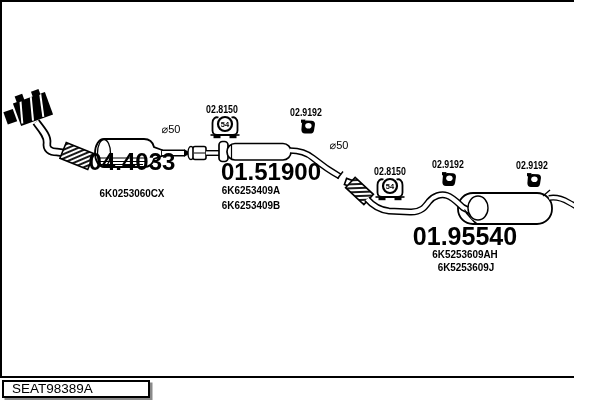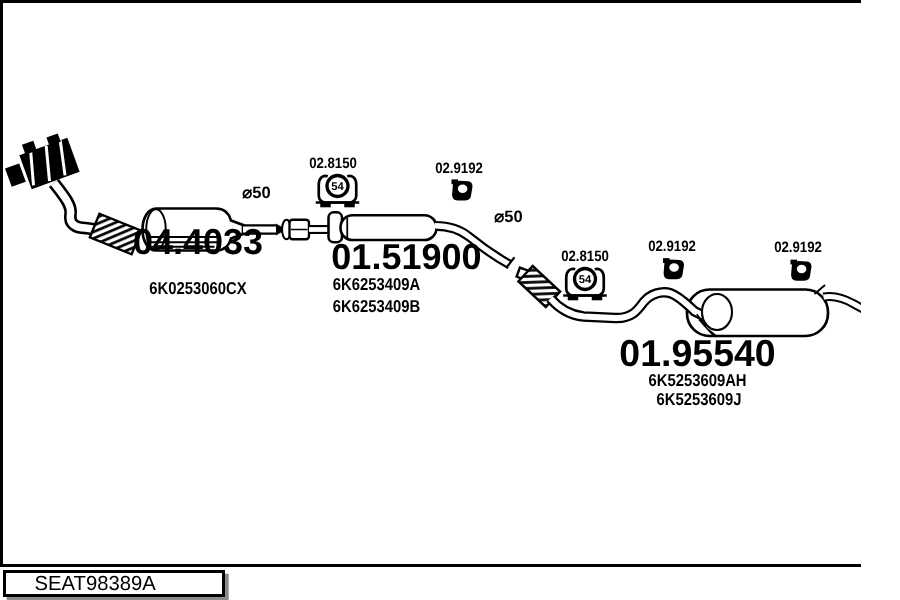--- a/index.html
+++ b/index.html
@@ -5,25 +5,25 @@
   * { margin:0; padding:0; box-sizing:border-box; }
   html,body { width:600px; height:400px; background:#fff; font-family:"Liberation Sans", sans-serif; color:#000; }
   .stage { position:relative; width:574px; height:400px; background:#fff; overflow:hidden; }
   .frame { position:absolute; left:0; top:0; width:600px; height:378px; border:2px solid #000; background:transparent; }
   svg.art { position:absolute; left:0; top:0; }
   .lbl { position:absolute; text-align:center; white-space:nowrap; transform-origin:center; }
   .part-num { font-weight:700; font-size:24px; line-height:22px; }
   .part-num.big { font-size:25px;text-align:center; }
   .ref-num { font-weight:700; font-size:11.5px; line-height:11px; transform:scaleX(0.86); }
   .fit-lbl { font-weight:700; font-size:10px; line-height:10px; transform:scaleX(0.88); }
-  .dia-lbl { font-weight:700; font-size:11px; line-height:11px; }
+  .dia-lbl { font-weight:400; font-size:11px; line-height:11px; }
   .code-box {
     position:absolute; left:2px; top:380px; width:148px; height:18px;
     border:2px solid #000; background:#fff; box-shadow:2.5px 2.5px 0 #8a8a8a;
-    font-size:13.5px; line-height:14px; padding-left:19px; text-align:left;
+    font-size:13.5px; line-height:14px; padding-left:8px; text-align:left;
   }
   text.icon-num { font-weight:700; font-size:7.5px; font-family:"Liberation Sans", sans-serif; }
 </style>
 </head>
 <body>
 
 <div class="stage">
 
   <div class="frame"></div>
 

